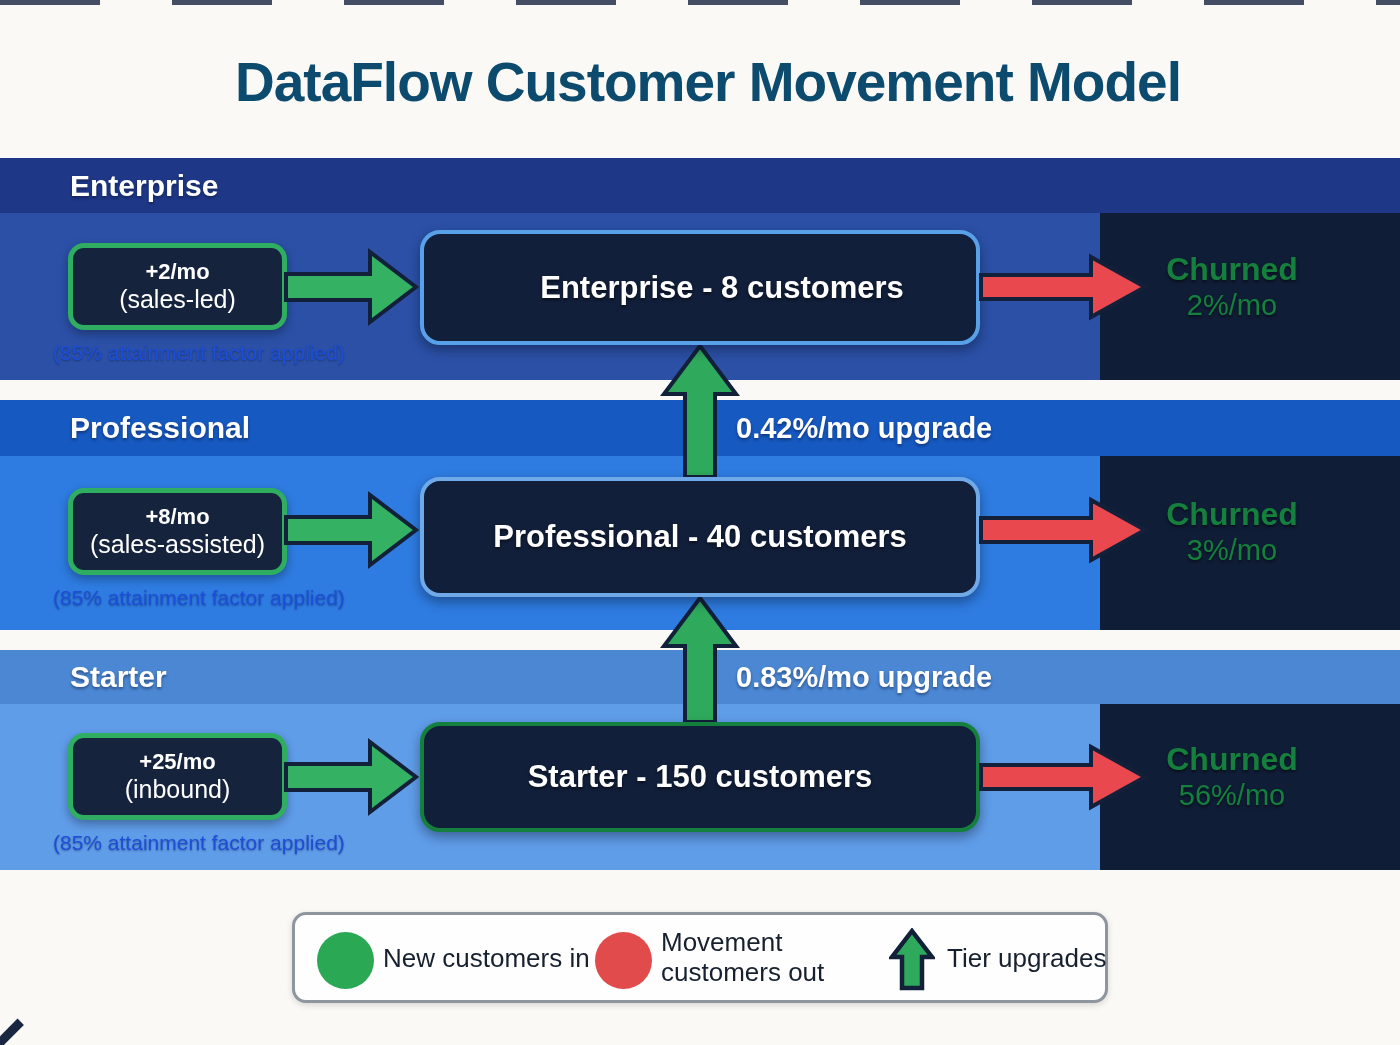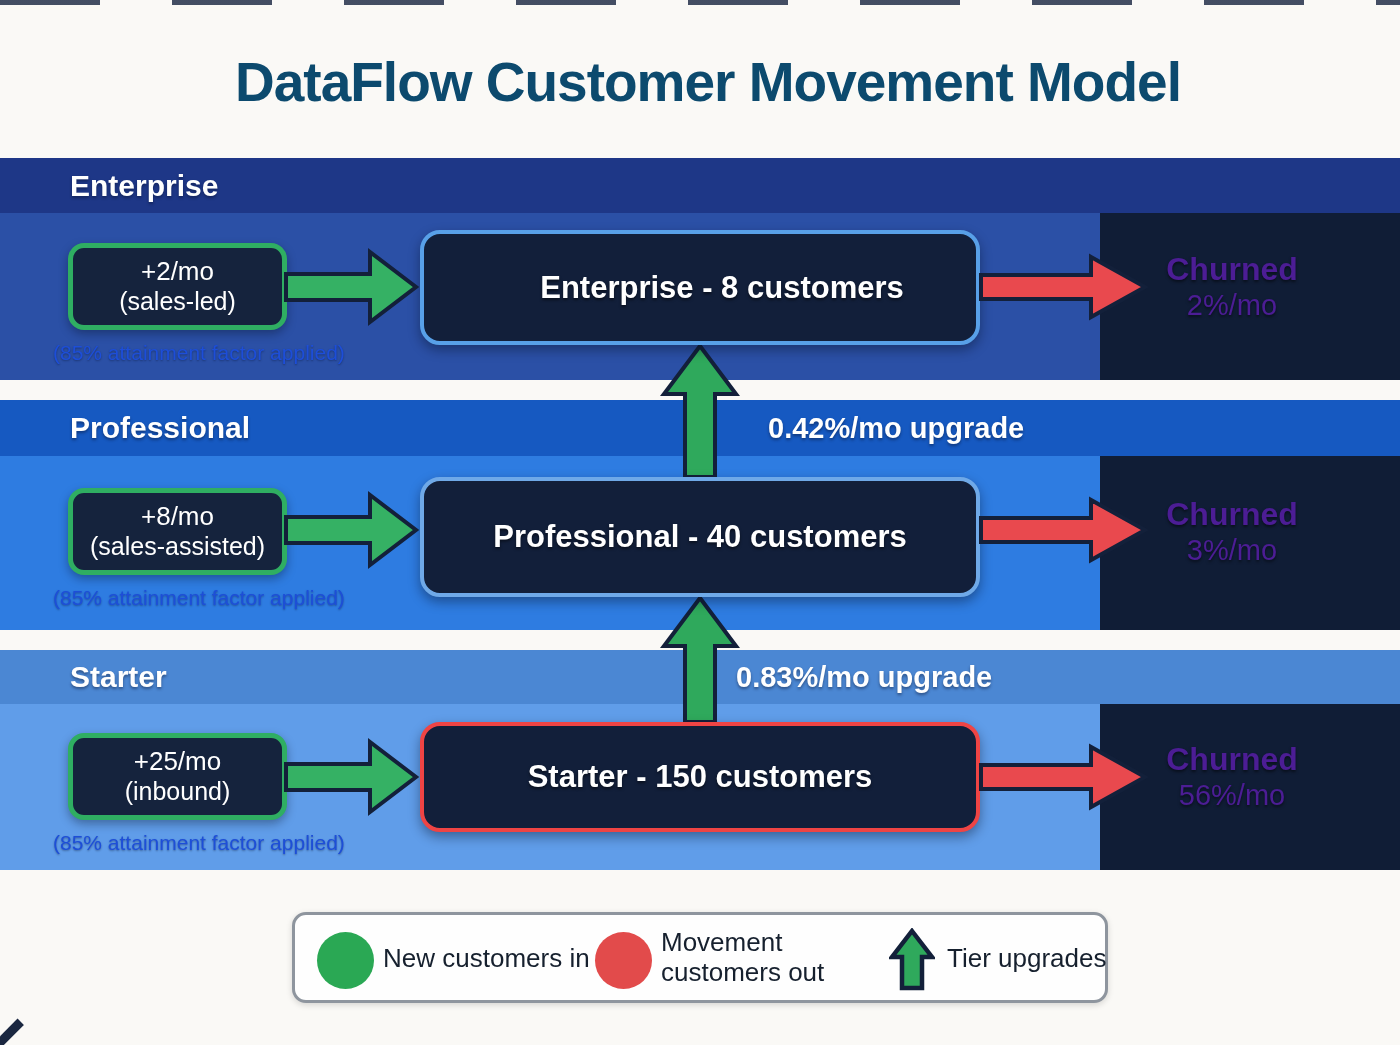--- a/index.html
+++ b/index.html
@@ -37,49 +37,49 @@
   .pro-body { top: 456px; height: 174px; background: #2e7ce1; }
   .str-body { top: 704px; height: 166px; background: #609de9; }
   .churn-block { position: absolute; left: 1100px; width: 300px; background: #101d36; }
   .ent-churn { top: 213px; height: 167px; }
   .pro-churn { top: 456px; height: 174px; }
   .str-churn { top: 704px; height: 166px; }
   .upgrade-label {
     position: absolute; left: 736px; color: #fff; font-weight: bold; font-size: 29px;
     text-shadow: 0 2px 3px rgba(8,16,40,.45); white-space: nowrap;
   }
-  .upg-pro { top: 400px; line-height: 56px; margin-left: 32px; }
+  .upg-pro { top: 400px; line-height: 56px; }
   .upg-str { top: 650px; line-height: 54px; }
   .inflow {
     position: absolute; left: 68px; width: 219px; height: 87px;
     background: #15233d; border: 5px solid #2fae62; border-radius: 16px;
     display: flex; flex-direction: column; align-items: center; justify-content: center;
     color: #fff; box-shadow: 0 4px 10px rgba(5,12,30,.35);
   }
   .ent-inflow { top: 243px; } .pro-inflow { top: 488px; } .str-inflow { top: 733px; }
-  .inflow .rate { font-size: 26px; font-weight: normal; line-height: 1.15; white-space: nowrap; }
+  .inflow .rate { font-size: 22px; font-weight: bold; line-height: 1.15; white-space: nowrap; }
   .inflow .chan { font-size: 25px; line-height: 1.15; white-space: nowrap; }
   .attain {
     position: absolute; left: 53px; font-size: 21px; color: #1d4ed8;
     text-shadow: 0 1px 2px rgba(8,16,40,.4); white-space: nowrap;
   }
   .ent-attain { top: 341px; } .pro-attain { top: 586px; } .str-attain { top: 831px; }
   .mainbox {
     position: absolute; left: 420px; width: 560px;
     display: flex; align-items: center; justify-content: center;
     background: #121f3a; border-radius: 20px; color: #fff;
     font-size: 31px; font-weight: bold; text-shadow: 0 2px 3px rgba(0,0,0,.5);
     box-shadow: 0 5px 12px rgba(5,12,30,.4); z-index: 6; white-space: nowrap;
   }
   .ent-main { top: 230px; height: 115px; border: 4px solid #58a0e8; padding-left: 44px; }
   .pro-main { top: 477px; height: 120px; border: 4px solid #6fa9e8; }
-  .str-main { top: 722px; height: 110px; border: 4px solid #ef4444; }
+  .str-main { top: 722px; height: 110px; border: 4px solid #15803d; }
   .churn-text {
     position: absolute; left: 1100px; width: 264px; text-align: center;
-    color: #4c1d95; text-shadow: 0 2px 3px rgba(0,0,0,.5); z-index: 7;
+    color: #15803d; text-shadow: 0 2px 3px rgba(0,0,0,.5); z-index: 7;
   }
   .ent-ct { top: 250px; } .pro-ct { top: 495px; } .str-ct { top: 740px; }
   .churn-text .cl { font-size: 32px; font-weight: bold; line-height: 1.2; }
   .churn-text .cr { font-size: 29px; line-height: 1.2; }
   svg.arrow { position: absolute; }
   .uparrow { z-index: 4; }
   .harrow { z-index: 8; }
   .legend {
     position: absolute; left: 292px; top: 912px; width: 816px; height: 91px;
     background: #fefefe; border: 3px solid #8e959e; border-radius: 14px;

